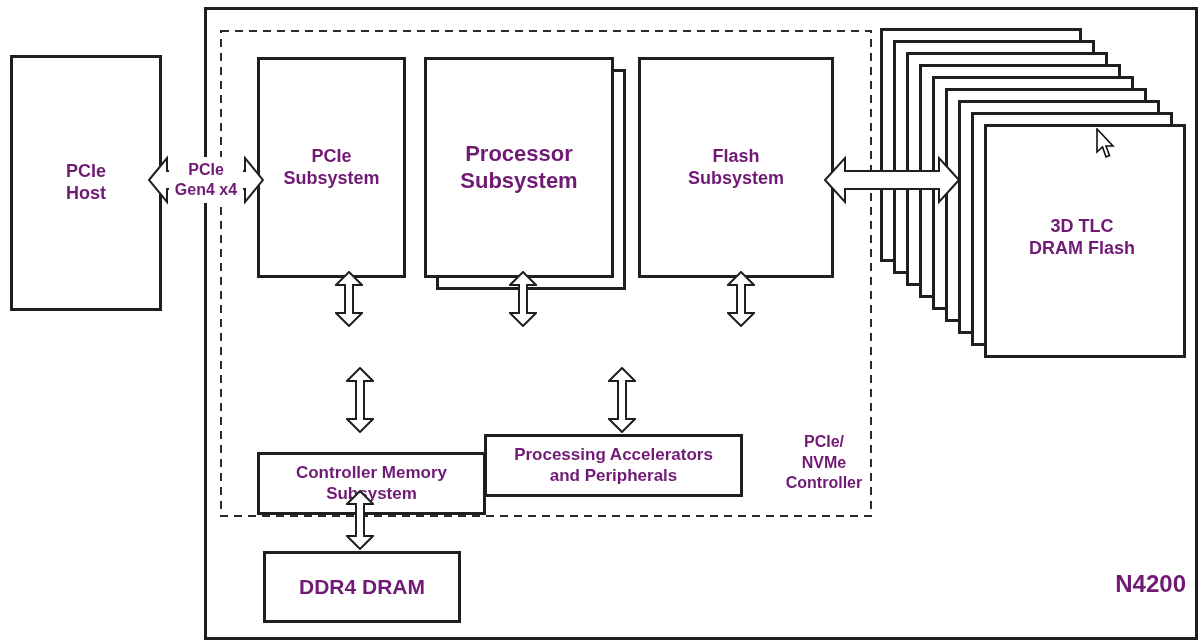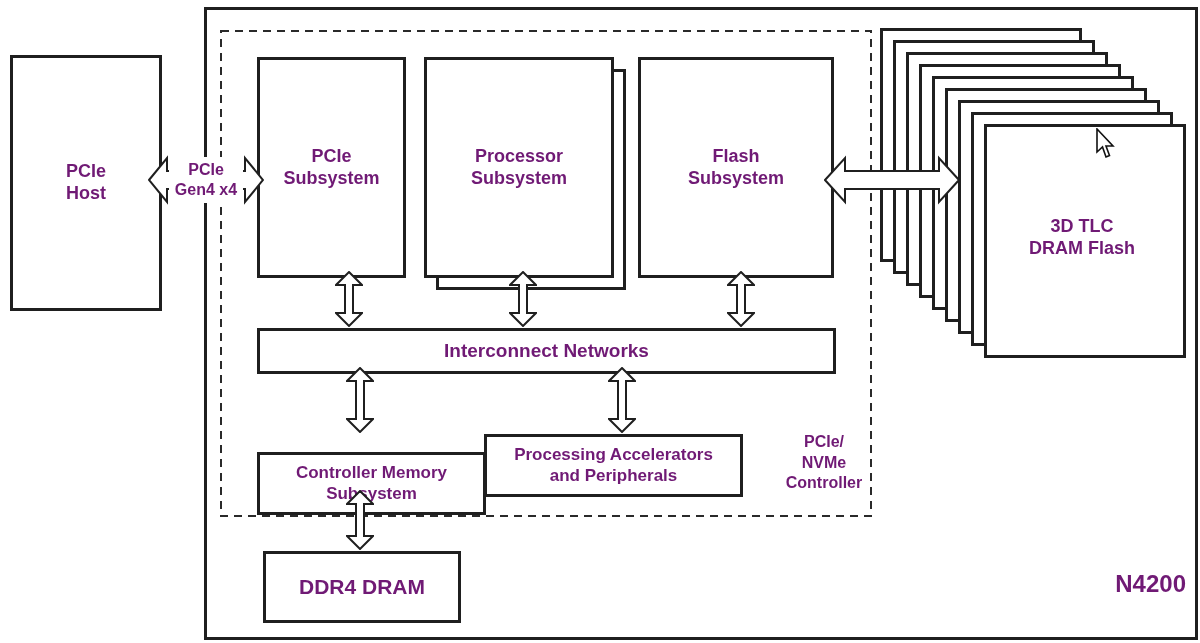--- a/index.html
+++ b/index.html
@@ -28,33 +28,30 @@
     <span class="lbl">PCIe
 Host</span>
   </div>
 
   <div class="box" style="left:257px;top:57px;width:143px;height:215px;z-index:5;font-size:18px">
     <span class="lbl">PCIe
 Subsystem</span>
   </div>
 
   <div class="box" style="left:436px;top:69px;width:184px;height:215px;z-index:4"></div>
-  <div class="box" style="left:424px;top:57px;width:184px;height:215px;z-index:5;font-size:18px">
+  <div class="box" style="left:424px;top:57px;width:184px;height:215px;z-index:5;font-size:22px">
     <span class="lbl">Processor
 Subsystem</span>
   </div>
 
   <div class="box" style="left:638px;top:57px;width:190px;height:215px;z-index:5;font-size:18px">
     <span class="lbl">Flash
 Subsystem</span>
   </div>
 
-  <div class="box" style="left:257px;top:328px;width:573px;height:40px;z-index:5;font-size:19px">
-    <span class="lbl">Interconnect Networks</span>
-  </div>
 
   <div class="box" style="left:257px;top:452px;width:223px;height:57px;z-index:5;font-size:17px">
     <span class="lbl">Controller Memory
 Subsystem</span>
   </div>
 
   <div class="box" style="left:484px;top:434px;width:253px;height:57px;z-index:5;font-size:17px">
     <span class="lbl">Processing Accelerators
 and Peripherals</span>
   </div>

